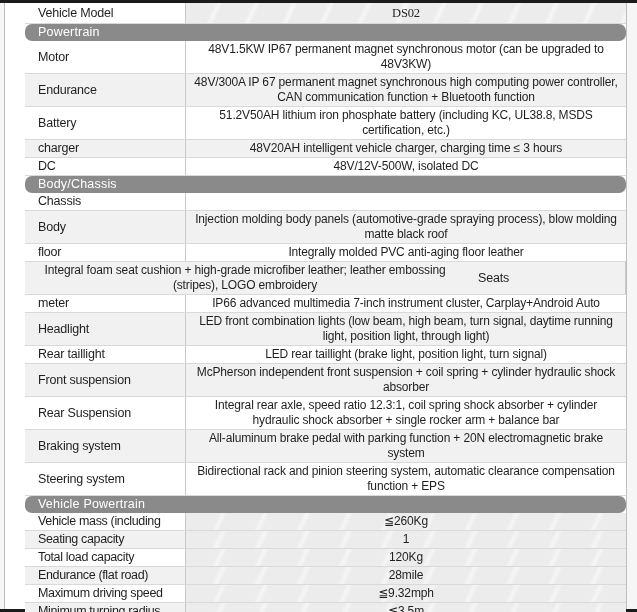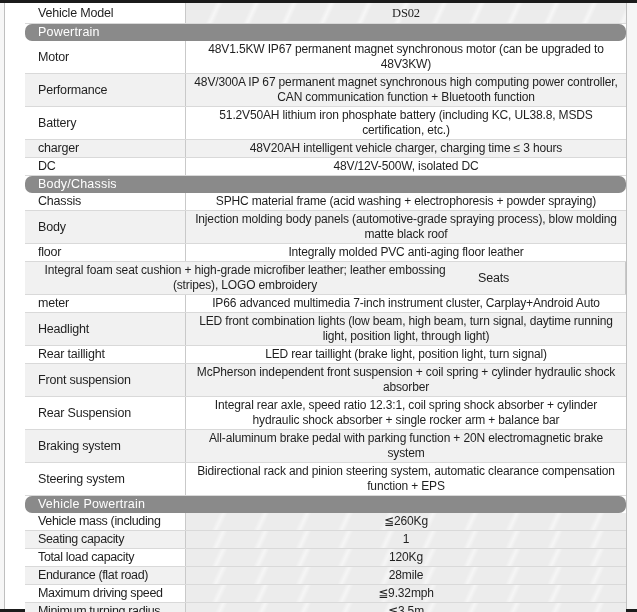--- a/index.html
+++ b/index.html
@@ -101,21 +101,21 @@
     </div>
 
     <div>
       <div class="sec-header">Powertrain</div>
       <div class="rows">
         <div class="row">
           <div class="cell label">Motor</div>
           <div class="cell value">48V1.5KW IP67 permanent magnet synchronous motor (can be upgraded to 48V3KW)</div>
         </div>
         <div class="row">
-          <div class="cell label">Performance</div>
+          <div class="cell label">Endurance</div>
           <div class="cell value">48V/300A IP 67 permanent magnet synchronous high computing power controller, CAN communication function + Bluetooth function</div>
         </div>
         <div class="row">
           <div class="cell label">Battery</div>
           <div class="cell value">51.2V50AH lithium iron phosphate battery (including KC, UL38.8, MSDS certification, etc.)</div>
         </div>
         <div class="row">
           <div class="cell label">charger</div>
           <div class="cell value">48V20AH intelligent vehicle charger, charging time ≤ 3 hours</div>
         </div>
@@ -124,21 +124,20 @@
           <div class="cell value">48V/12V-500W, isolated DC</div>
         </div>
       </div>
     </div>
 
     <div>
       <div class="sec-header">Body/Chassis</div>
       <div class="rows">
         <div class="row">
           <div class="cell label">Chassis</div>
-          <div class="cell value">SPHC material frame (acid washing + electrophoresis + powder spraying)</div>
         </div>
         <div class="row">
           <div class="cell label">Body</div>
           <div class="cell value">Injection molding body panels (automotive-grade spraying process), blow molding matte black roof</div>
         </div>
         <div class="row">
           <div class="cell label">floor</div>
           <div class="cell value">Integrally molded PVC anti-aging floor leather</div>
         </div>
         <div class="row">

